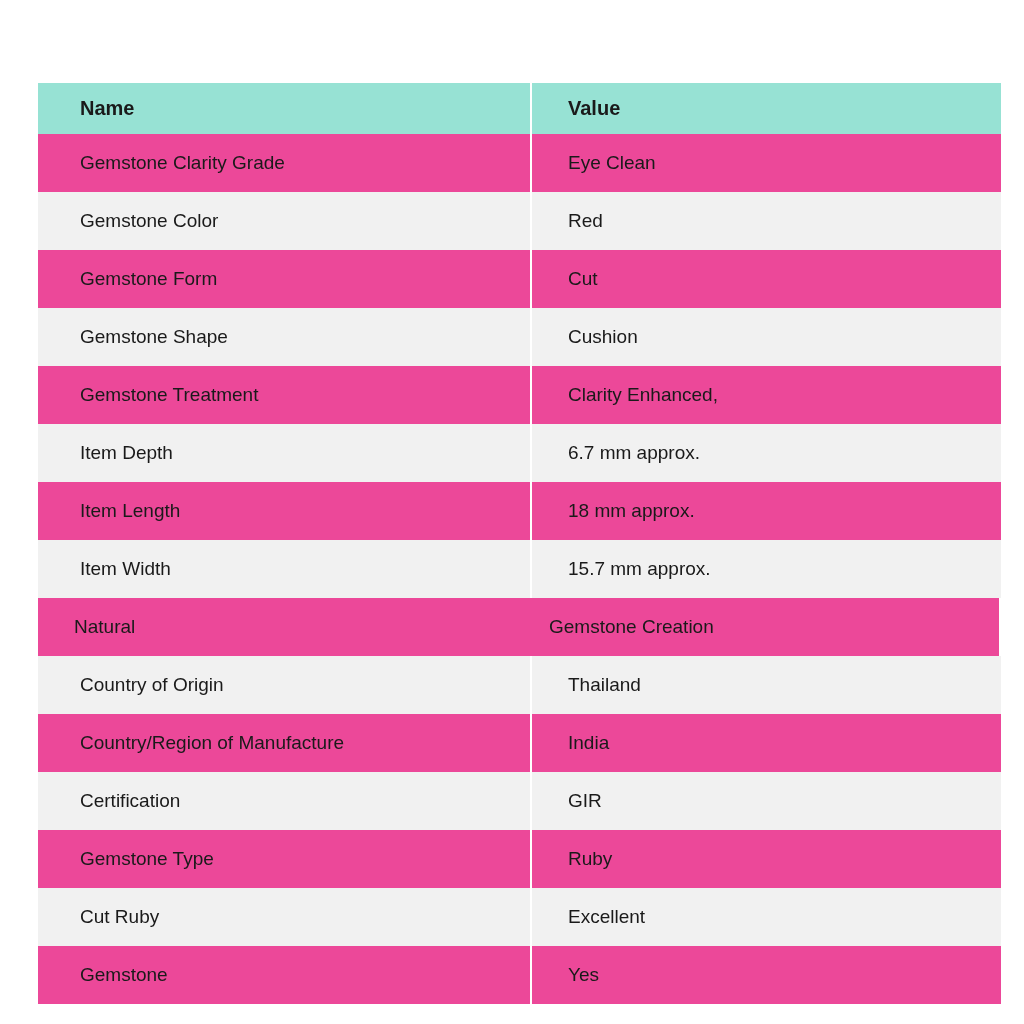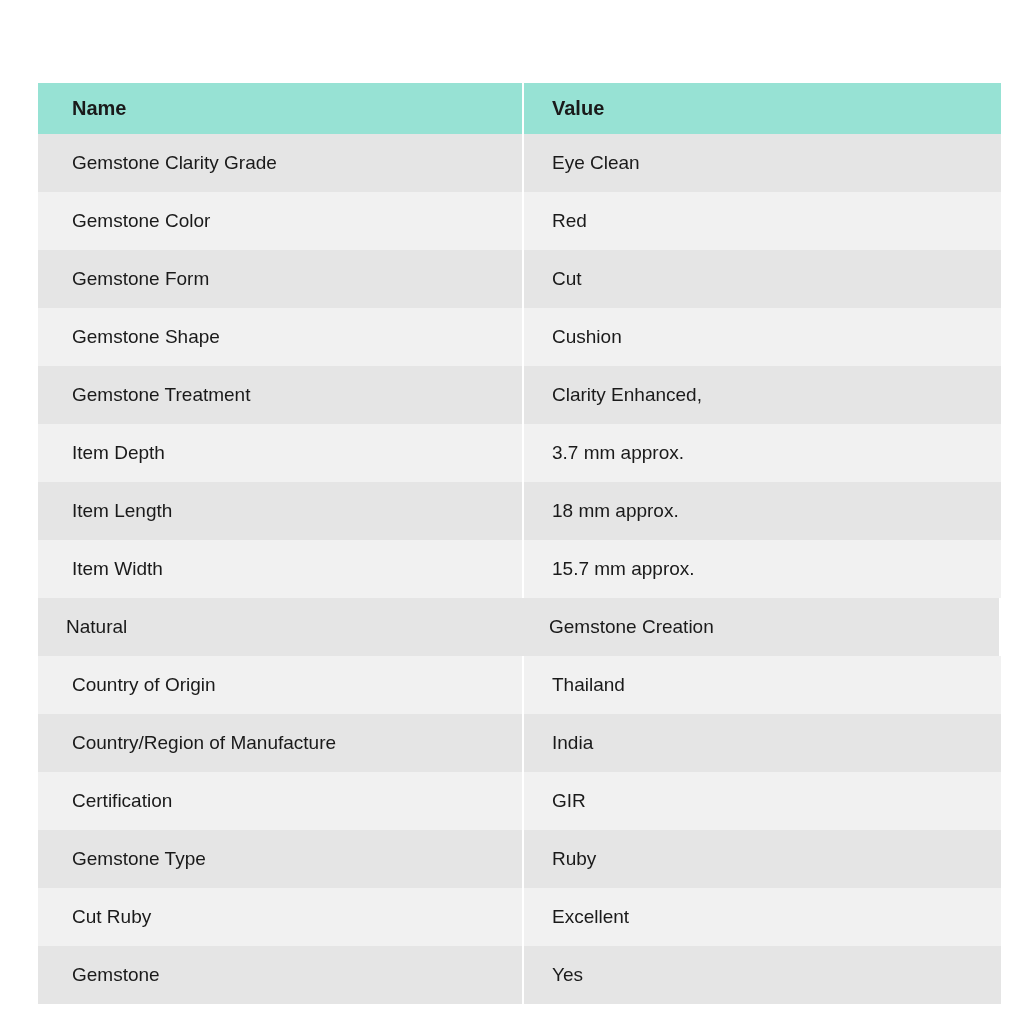--- a/index.html
+++ b/index.html
@@ -26,37 +26,38 @@
   .spec-table {
     position: absolute;
     left: 38px;
     top: 83px;
     width: 963px;
   }
   .row {
     display: flex;
     align-items: center;
     height: 58px;
-    background: #e5e5e5;
+    background: #ec4899;
     font-size: 19px;
     font-weight: 400;
   }
   .row.striped {
     background: var(--stripe-bg);
   }
   .row.header {
     height: 51px;
     background: var(--header-bg);
     font-size: 20px;
     font-weight: 700;
   }
   .cell {
     display: flex;
     align-items: center;
     height: 100%;
+    margin-left: 8px;
   }
   .cell.name {
     width: 486px;
     flex: 0 0 486px;
     padding-left: 34px;
     border-right: 2px solid var(--divider);
   }
   .cell.value {
     flex: 1 1 auto;
     padding-left: 28px;
@@ -92,21 +93,21 @@
     <div class="cell value">Cushion</div>
   </div>
 
   <div class="row">
     <div class="cell name">Gemstone Treatment</div>
     <div class="cell value">Clarity Enhanced,</div>
   </div>
 
   <div class="row striped">
     <div class="cell name">Item Depth</div>
-    <div class="cell value">3.7 mm approx.</div>
+    <div class="cell value">6.7 mm approx.</div>
   </div>
 
   <div class="row">
     <div class="cell name">Item Length</div>
     <div class="cell value">18 mm approx.</div>
   </div>
 
   <div class="row striped">
     <div class="cell name">Item Width</div>
     <div class="cell value">15.7 mm approx.</div>

